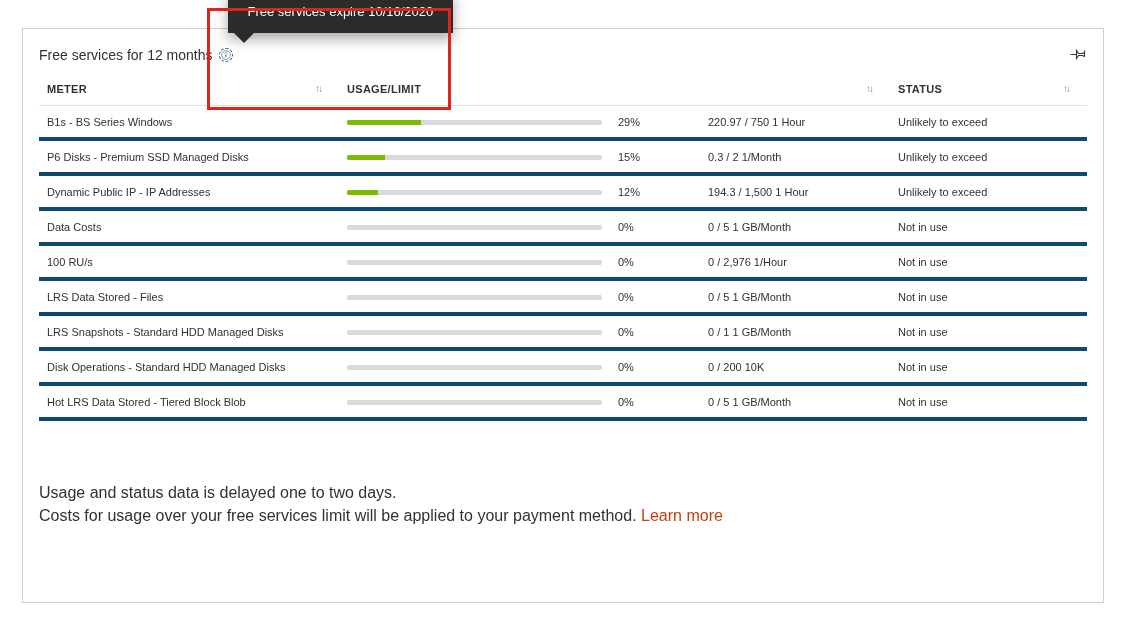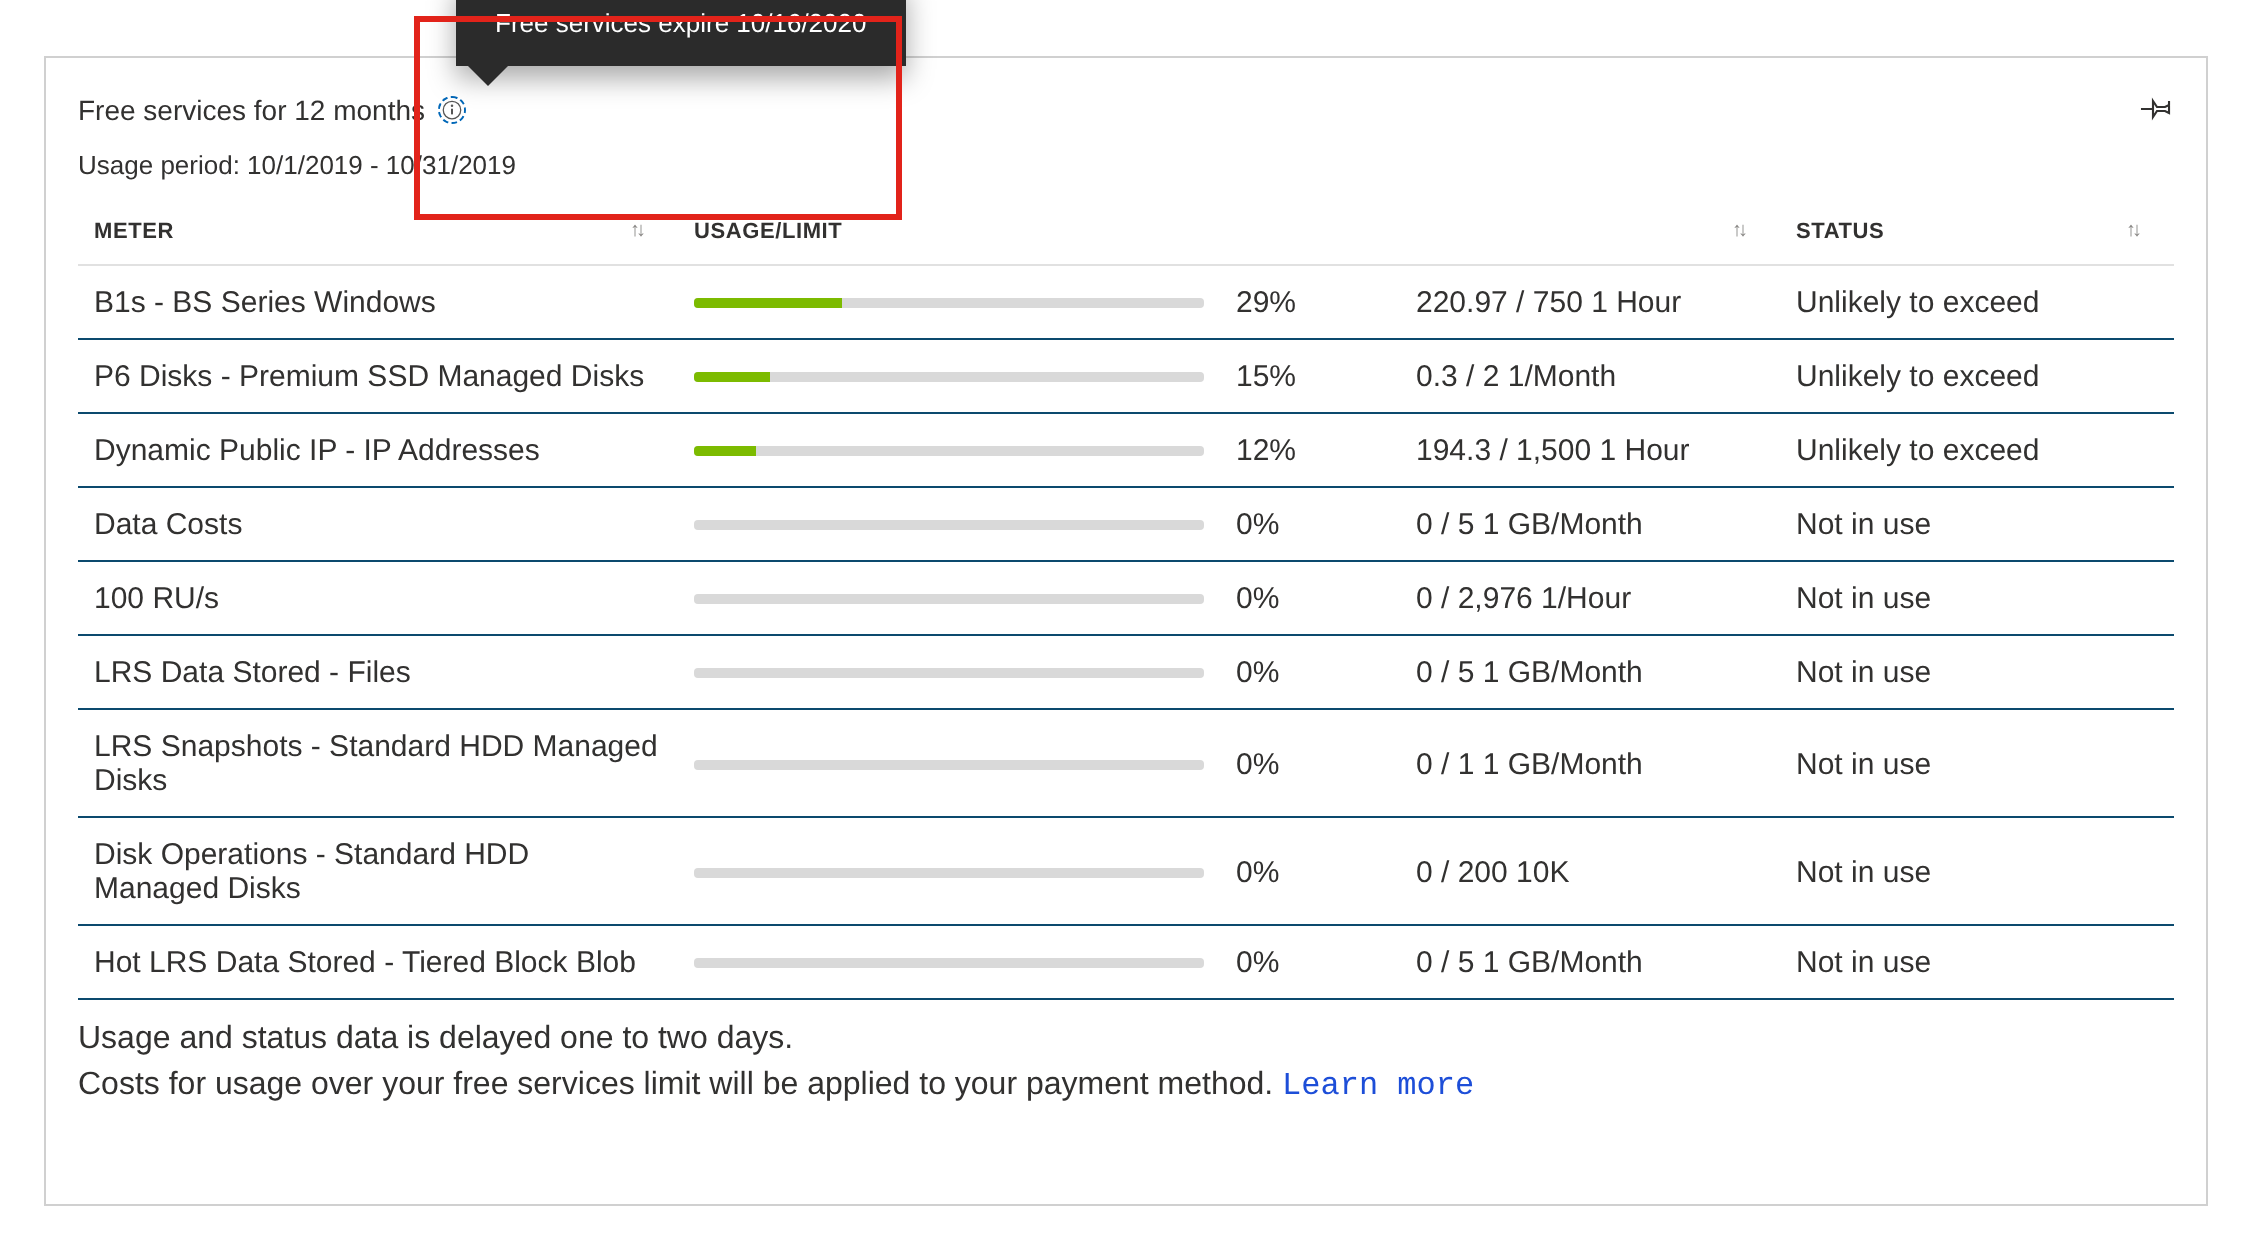--- a/index.html
+++ b/index.html
@@ -103,22 +103,22 @@
     .sort-icon {
       position: absolute;
       right: 18px;
       top: 10px;
       font-size: 10px;
       color: #8a8886;
       letter-spacing: -2px;
     }
     tbody td {
       padding: 10px 8px 9px 8px;
-      border-bottom: 1px solid #0c4a6e;
-      font-size: 15px;
+      border-bottom: 4px solid #0c4a6e;
+      font-size: 11px;
       vertical-align: middle;
     }
     .col-meter { width: 300px; margin-left: 46px; }
     .col-bar { width: 270px; }
     .col-pct { width: 90px; }
     .col-limit { width: 190px; }
     .col-status { width: auto; }
     .bar-track {
       width: 255px;
       height: 5px;
@@ -128,21 +128,21 @@
     }
     .bar-fill {
       height: 100%;
       background: #7cbb00;
     }
     .footer-note {
       margin-top: 8px;
       font-size: 16px;
       line-height: 1.45;
     }
-    .footer-note a { color: #1d4ed8; text-decoration: none; font-family: Liberation Mono, monospace; }
+    .footer-note a { color: #c2410c; text-decoration: none; }
   </style>
 </head>
 <body>
 
 <div class="annotation-box"></div>
 
 <div class="card">
 
   <div class="pin-icon">
     <svg width="17" height="17" viewBox="0 0 24 24" fill="none" stroke="#323130" stroke-width="1.5">
@@ -155,21 +155,20 @@
     <span class="info-icon">
       <svg viewBox="0 0 16 16" fill="#555">
           <circle cx="8" cy="8" r="7" fill="none" stroke="#555" stroke-width="1"></circle>
           <rect x="7.2" y="7" width="1.6" height="4.5"></rect>
           <circle cx="8" cy="4.6" r="1"></circle>
         </svg>
       <span class="tooltip">Free services expire 10/16/2020</span>
     </span>
   </div>
 
-  <div class="usage-period">Usage period: 10/1/2019 - 10/31/2019</div>
 
   <div class="table-scroll">
     <table>
       <thead>
         <tr>
           <th class="col-meter">
             <span>METER</span>
             <span class="sort-icon">↑↓</span>
           </th>
           <th class="col-bar" colspan="1">

